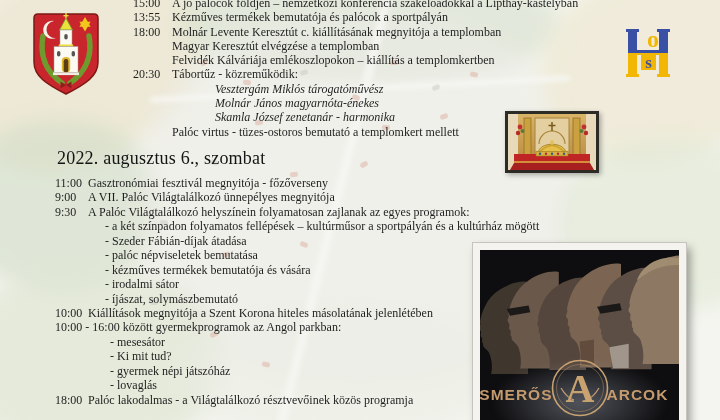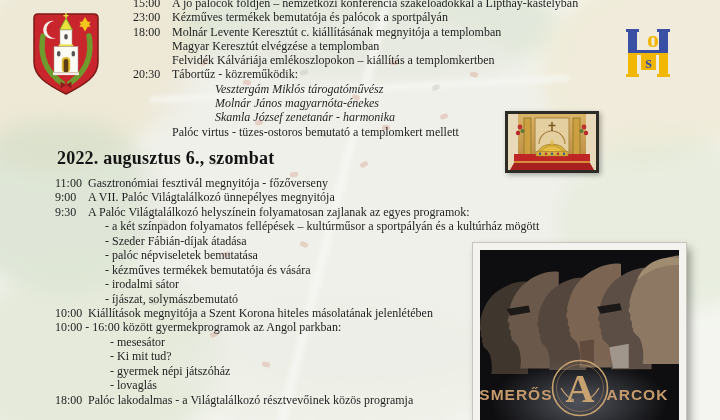--- a/index.html
+++ b/index.html
@@ -28,21 +28,21 @@
   .fri{left:133px;top:-4px;}
   .sat{left:55px;top:176px;}
   .line{display:flex;height:14.3px;line-height:14.3px;font-size:12px;}
   .sat .line{height:14.45px;line-height:14.45px;}
   .time{flex:none;display:inline-block;}
   .fri .time{width:39px;}
   .sat .time{width:33px;}
   .fri .line.p .txt{padding-left:43px;font-style:italic;}
   .sat .line.b .txt{padding-left:50px;}
   .sat .line.b2 .txt{padding-left:55px;}
-  .sat-h{position:absolute;left:57px;top:148px;font-size:18px;font-weight:bold;z-index:5;
+  .sat-h{position:absolute;left:57px;top:148px;font-size:18px;font-weight:normal;z-index:5;
          letter-spacing:.2px;color:#141414;white-space:nowrap;}
 
   
   .coa{position:absolute;left:28px;top:8px;z-index:4;}
   .orglogo{position:absolute;left:626px;top:28px;z-index:4;}
 
   
   .crown{position:absolute;left:505px;top:111px;z-index:4;border:3px solid #2c2b26;
          box-shadow:2px 2px 5px rgba(0,0,0,.3);line-height:0;}
 
@@ -151,21 +151,21 @@
       <text x="22.5" y="40" text-anchor="middle" font-family="Liberation Serif, serif" font-weight="bold" font-size="17" fill="#3a50a5">s</text>
     </svg>
   </div>
 
   <div class="fri">
       <div class="line t">
         <span class="time">15:00</span>
         <span class="txt">A jó palócok földjén – nemzetközi konferencia szakelőadókkal a Lipthay-kastélyban</span>
       </div>
       <div class="line t">
-        <span class="time">23:00</span>
+        <span class="time">13:55</span>
         <span class="txt">Kézműves termékek bemutatója és palócok a sportpályán</span>
       </div>
       <div class="line t">
         <span class="time">18:00</span>
         <span class="txt">Molnár Levente Keresztút c. kiállításának megnyitója a templomban</span>
       </div>
       <div class="line t">
         <span class="time"></span>
         <span class="txt">Magyar Keresztút elvégzése a templomban</span>
       </div>

